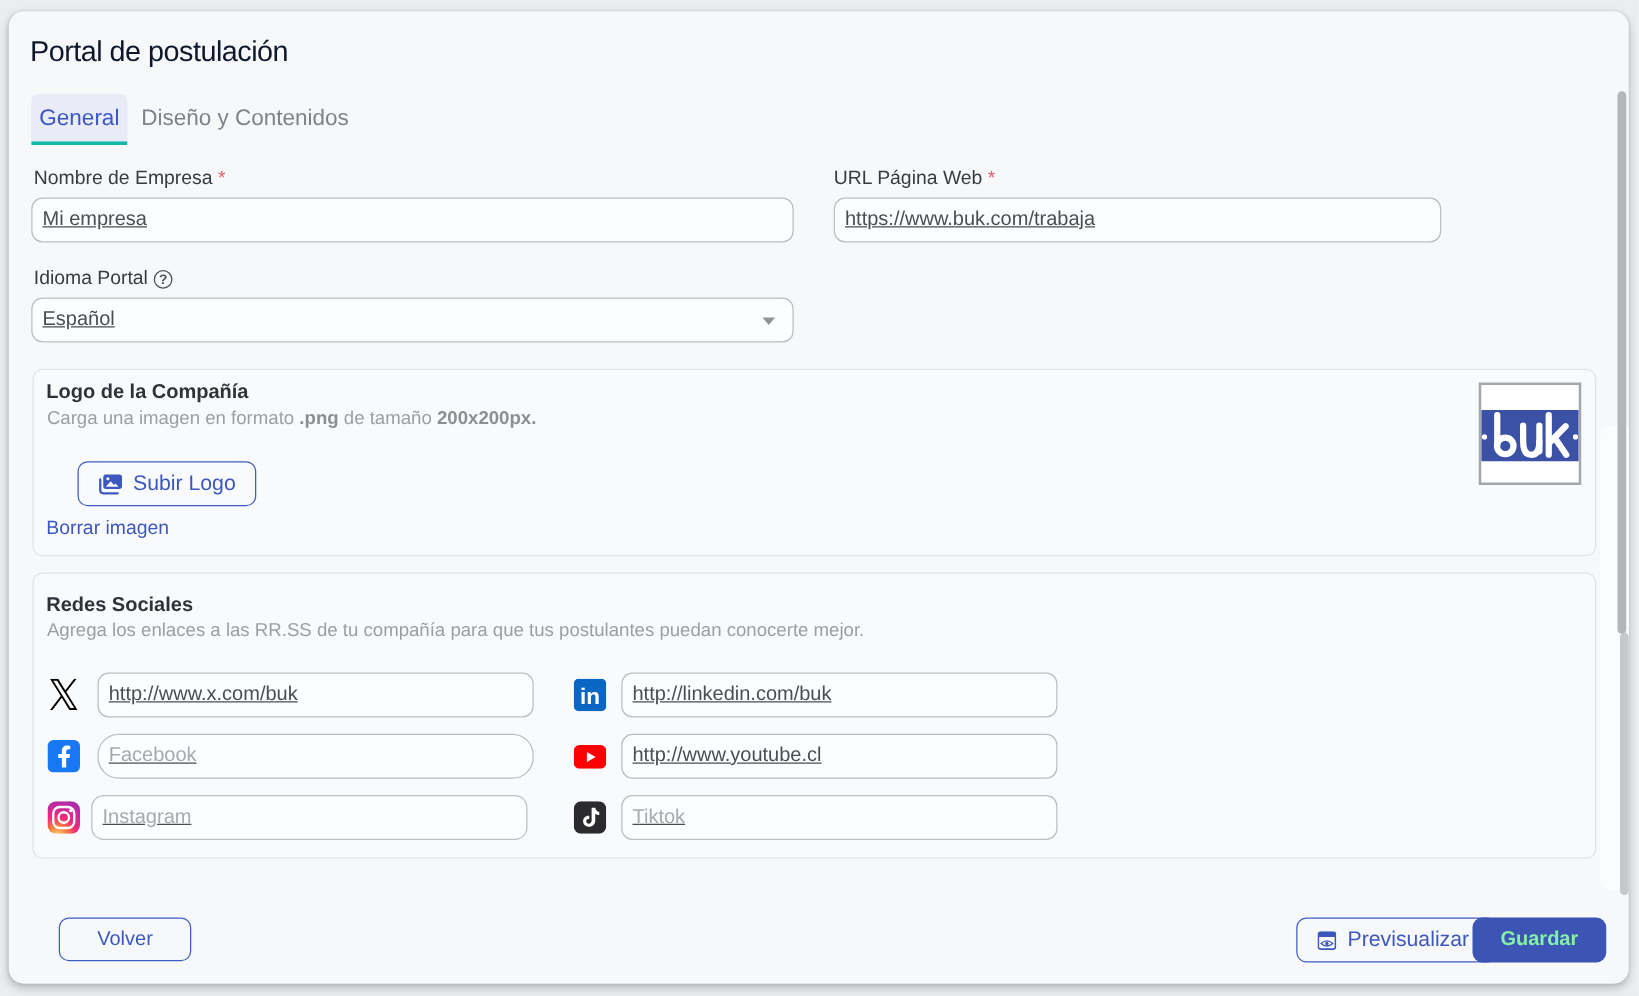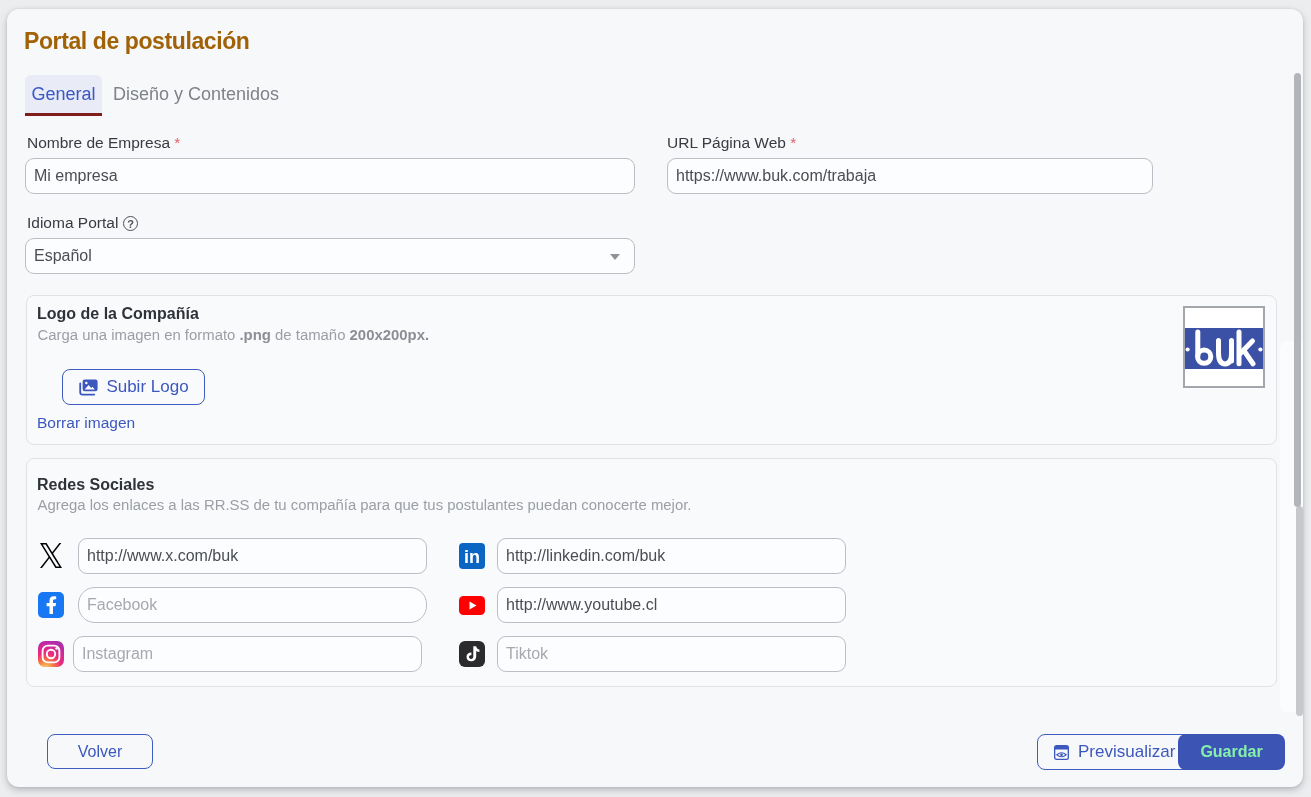--- a/index.html
+++ b/index.html
@@ -10,43 +10,44 @@
     background:#ecedef;
     position:relative;
   }
   .card {
     position:absolute; left:7px; top:9px; width:1296px; height:778px;
     background:#f7f8fa; border-radius:12px;
     box-shadow:0 3px 7px rgba(80,84,92,.34), 0 0 2px rgba(80,84,92,.16);
   }
   h1 {
     position:absolute; left:17px; top:18.5px;
-    font-size:23px; font-weight:700; color:#a16207; letter-spacing:-0.4px;
+    font-size:23px; font-weight:400; color:#0f172a; letter-spacing:-0.4px;
   }
   
   .tab-active {
     position:absolute; left:18px; top:66px; width:77px; height:41px;
     background:#e9ebf7; border-radius:6px 6px 0 0;
-    border-bottom:3px solid #7f1d1d;
+    border-bottom:3px solid #14b8a6;
     color:#3a57c4; font-size:18px;
     display:flex; align-items:center; justify-content:center;
   }
   .tab-idle {
     position:absolute; left:106px; top:66px; height:38px;
     color:#7f8289; font-size:18px; display:flex; align-items:center;
   }
   label.f {
     position:absolute; font-size:15.5px; color:#383b42;
   }
   .req { color:#e4606a; }
   .input {
     position:absolute; height:36px; background:#fcfdfe;
     border:1px solid #babec5; border-radius:9px;
     font-size:16px; color:#4a4d53; display:flex; align-items:center;
     padding:0 8px;
+    text-decoration:underline;
   }
   .input .ph { color:#a6a9af; }
   .caret {
     position:absolute; right:14px; top:15px; width:0; height:0;
     border-left:5.5px solid transparent; border-right:5.5px solid transparent;
     border-top:6px solid #8f9298;
   }
   .qicon {
     position:absolute; left:116px; top:207px; width:15px; height:15px;
     border:1.5px solid #4d5057; border-radius:50%;

